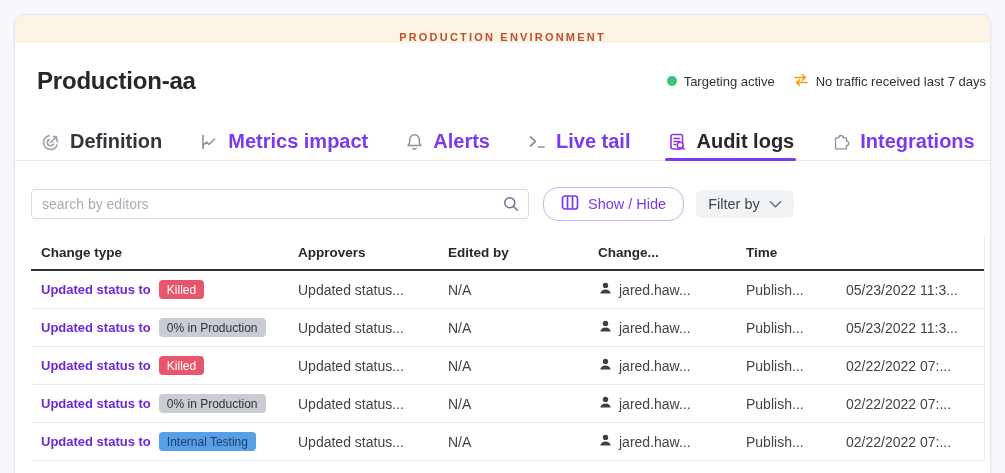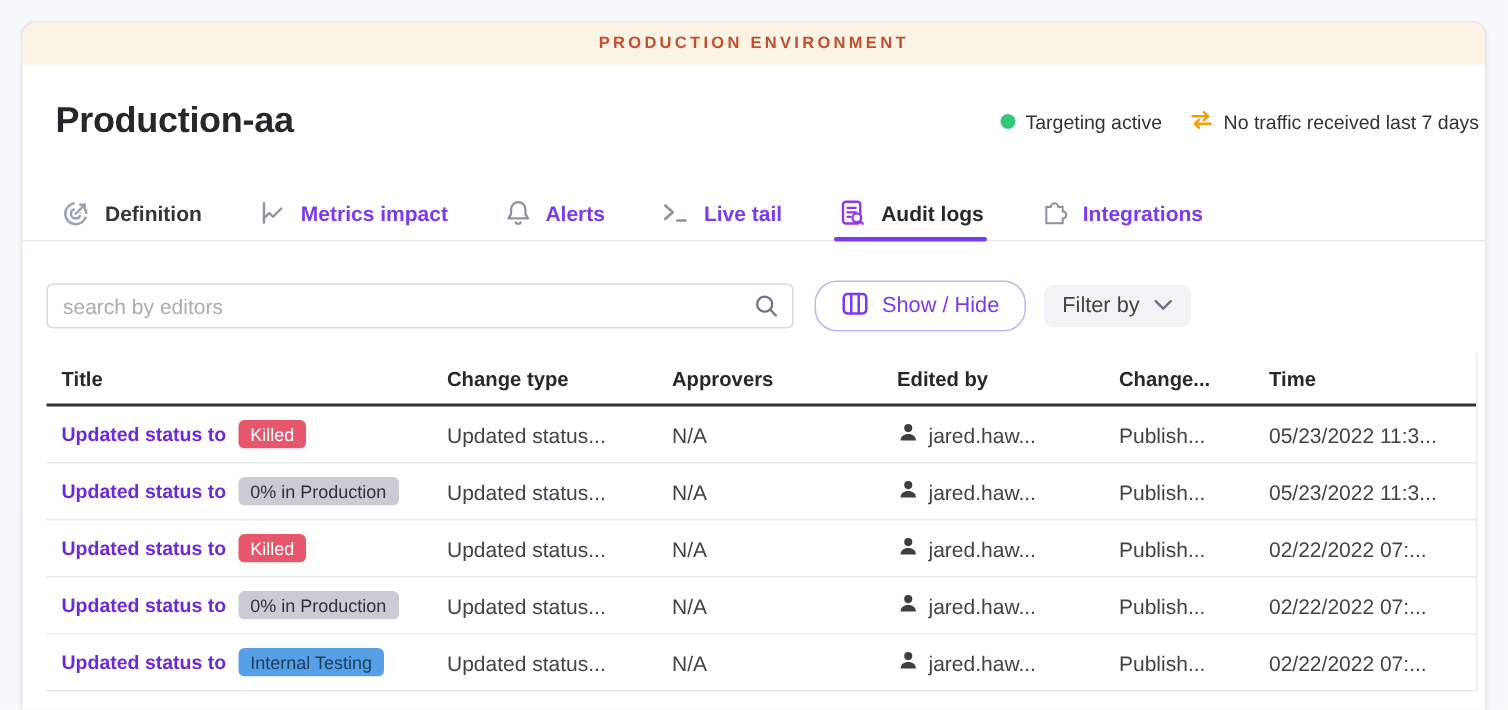--- a/index.html
+++ b/index.html
@@ -11,36 +11,36 @@
     position:relative;
   }
   .card {
     position:absolute; left:14px; top:14px; width:977px; height:480px;
     background:#fff; border:1px solid #E3E6EB; border-radius:10px;
     box-shadow:0 1px 3px rgba(16,24,40,.07);
     overflow:hidden;
   }
   
   .env-banner {
-    height:28px; background:#FBF3E3; display:flex; align-items:center; justify-content:center;
+    height:28px; background:#FBF3E3; display:flex; align-items:flex-end; justify-content:center;
     border-radius:9px 9px 0 0;
   }
   .env-banner span {
     font-size:11px; font-weight:700; letter-spacing:2.2px; color:#C14E2E;
   }
   
   .page-header { display:flex; align-items:center; justify-content:space-between; padding:24px 4px 0 20px; }
   .page-title { font-size:24px; font-weight:700; color:#26272C; letter-spacing:-0.2px; margin-left:2px; }
   .status-group { display:flex; align-items:center; gap:18px; }
   .status-item { display:flex; align-items:center; gap:7px; font-size:13px; color:#2F3238; }
   .dot { width:10px; height:10px; border-radius:50%; background:#34C77B; }
   
   .tabs { display:flex; align-items:stretch; gap:37px; height:38px; margin-top:28px; padding:0 0 0 26px; border-bottom:1px solid #E7E9ED; }
   .tab { position:relative; display:flex; align-items:center; gap:9px; cursor:pointer; }
-  .tab-label { font-size:14px; font-weight:700; color:#7C3AED; white-space:nowrap; }
+  .tab-label { font-size:20px; font-weight:700; color:#7C3AED; white-space:nowrap; }
   .tab[data-variant="default"] .tab-label { color:#32353C; }
   .tab[data-variant="active"] .tab-label { color:#26282D; }
   .tab[data-variant="active"]::after {
     content:""; position:absolute; left:-2px; right:-2px; bottom:-1px; height:3px;
     background:#7C3AED; border-radius:3px;
   }
   .tab svg { display:block; }
   
   .toolbar { display:flex; align-items:center; margin:26px 16px 0 16px; }
   .search-box { position:relative; width:498px;text-decoration:underline; }
@@ -197,21 +197,20 @@
       <span>
         <svg width="13" height="9" viewBox="0 0 13 9" fill="none">
           <path d="M1.5 1.8L6.5 6.8 11.5 1.8" stroke="#6B7280" stroke-width="1.6" stroke-linecap="round" stroke-linejoin="round"></path>
         </svg>
       </span>
     </button>
   </div>
 
   <div class="audit-table">
     <div class="tr thead">
-      <span class="th">Title</span>
       <span class="th">Change type</span>
       <span class="th">Approvers</span>
       <span class="th">Edited by</span>
       <span class="th">Change...</span>
       <span class="th">Time</span>
     </div>
 
     <div class="tr row">
       <span class="td title-cell">
         <span class="title-link">Updated status to</span>

